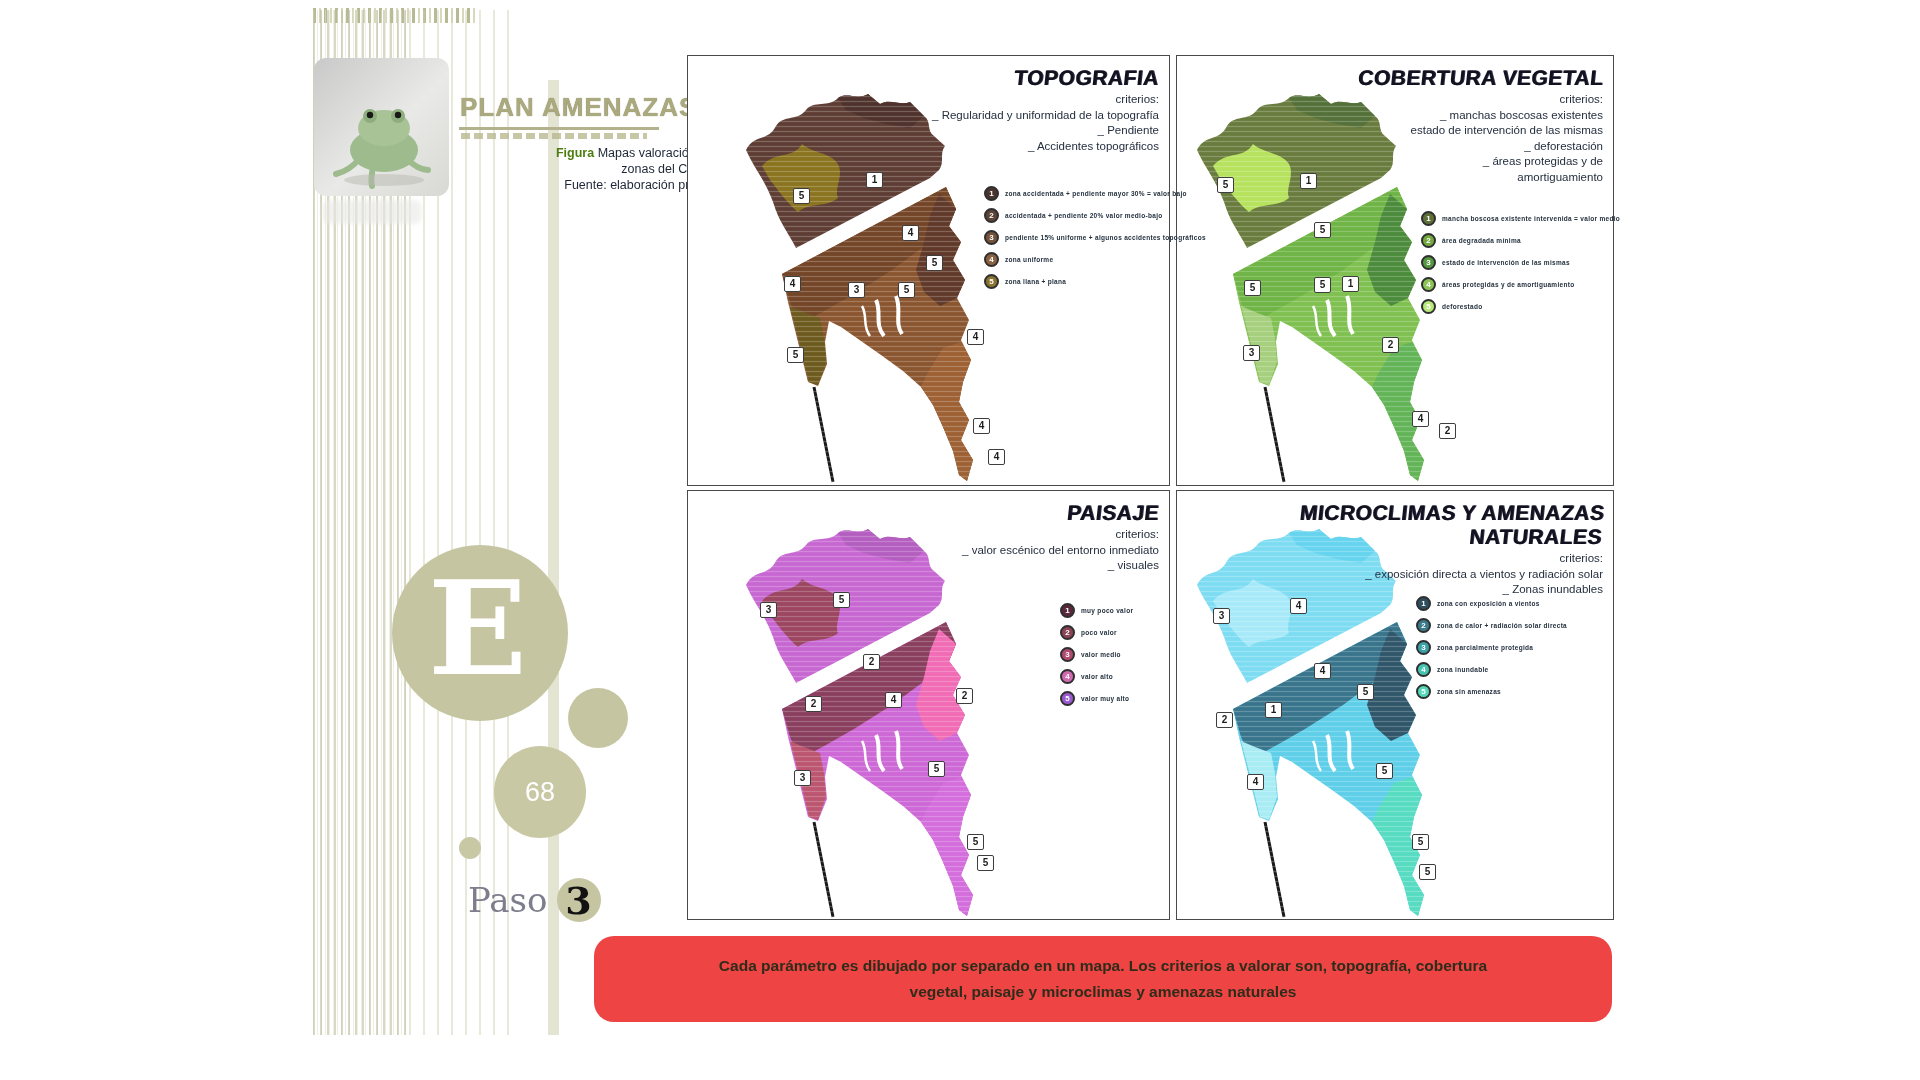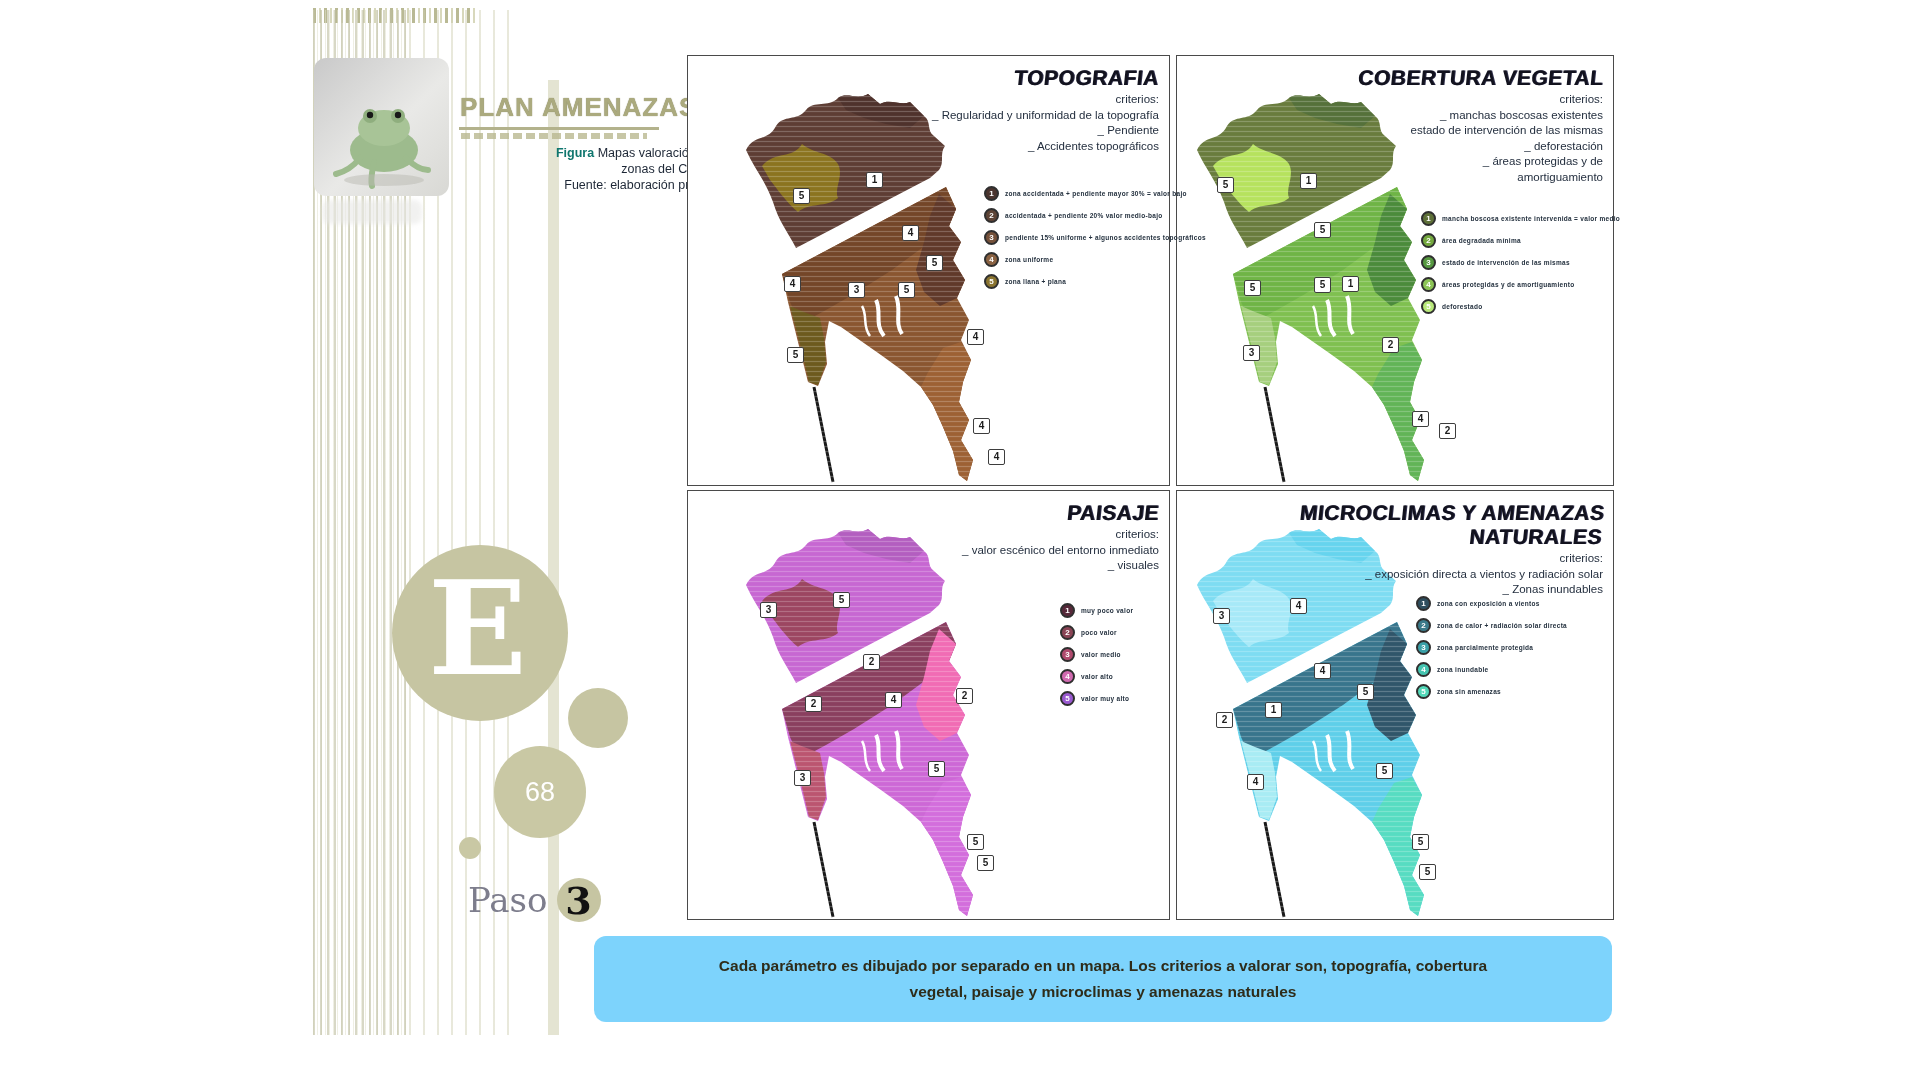--- a/index.html
+++ b/index.html
@@ -24,21 +24,21 @@
     border-radius:8px;opacity:.6;filter:blur(2px);}
 
   
   .brand{position:absolute;left:460px;top:92px;font-weight:bold;font-size:26px;letter-spacing:1px;
     color:#abaa7e;text-shadow:0 0 1px #75744e;}
   .brand-rule{position:absolute;left:459px;top:127px;width:200px;height:3px;background:#b3b28c;}
   .brand-dashes{position:absolute;left:461px;top:133px;width:186px;height:6px;
     background:repeating-linear-gradient(90deg,#b9b890 0 9px,rgba(0,0,0,0) 9px 13px);opacity:.8;}
   .fig-caption{position:absolute;left:473px;top:145px;width:240px;text-align:right;
     font-size:12.5px;line-height:16px;color:#1d2736;}
-  .fig-caption b{color:#0f766e;margin-left:32px;}
+  .fig-caption b{color:#4d7c0f;margin-left:32px;}
 
   
   .panel{position:absolute;background:#fff;border:1px solid #4a4a4a;}
   #panel-0{left:687px;top:55px;width:481px;height:429px;}
   #panel-1{left:1176px;top:55px;width:436px;height:429px;}
   #panel-2{left:687px;top:490px;width:481px;height:428px;}
   #panel-3{left:1176px;top:490px;width:436px;height:428px;}
 
   .panel-head{position:absolute;right:10px;top:10px;text-align:right;z-index:3;}
   .panel-title{display:inline-block;font-weight:bold;font-size:21px;color:#12121e;
@@ -77,22 +77,22 @@
   .mid-circle{position:absolute;left:568px;top:688px;width:60px;height:60px;border-radius:50%;background:#c6c5a2;}
   .num-circle{position:absolute;left:494px;top:746px;width:92px;height:92px;border-radius:50%;background:#c9c8a4;
     color:#ffffff;font-weight:normal;font-size:27px;display:flex;align-items:center;justify-content:center;}
   .small-dot{position:absolute;left:459px;top:837px;width:22px;height:22px;border-radius:50%;background:#c9c8a4;}
   .paso{position:absolute;left:468px;top:878px;display:flex;align-items:center;gap:9px;}
   .paso-word{font-family:"DejaVu Serif",serif;font-size:34px;color:#7d7d8c;}
   .step-circle{width:44px;height:44px;border-radius:50%;background:#c6c5a2;display:flex;align-items:center;
     justify-content:center;font-family:"DejaVu Serif",serif;font-weight:bold;font-size:38px;color:#121212;}
 
   
-  .footer-box{position:absolute;left:594px;top:936px;width:1018px;height:86px;border-radius:12px;
-    background:#7dd3fc;box-sizing:border-box;padding:16px 120px;display:flex;align-items:center;}
+  .footer-box{position:absolute;left:594px;top:936px;width:1018px;height:86px;border-radius:20px;
+    background:#ef4444;box-sizing:border-box;padding:16px 120px;display:flex;align-items:center;}
   .footer-text{width:100%;text-align:center;font-weight:bold;font-size:15.5px;line-height:1.7;color:#2e2c1a;}
 </style>
 </head>
 <body>
 
 <div id="stage">
 
   <div class="top-stripes"></div>
   <div class="stripes-dense"></div>
   <div class="stripes-sparse"></div>

